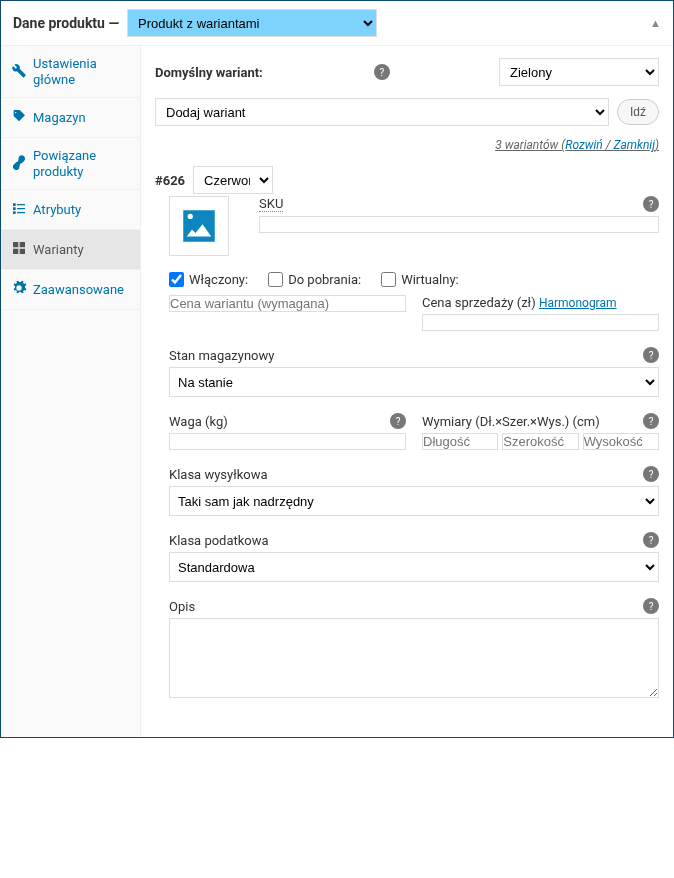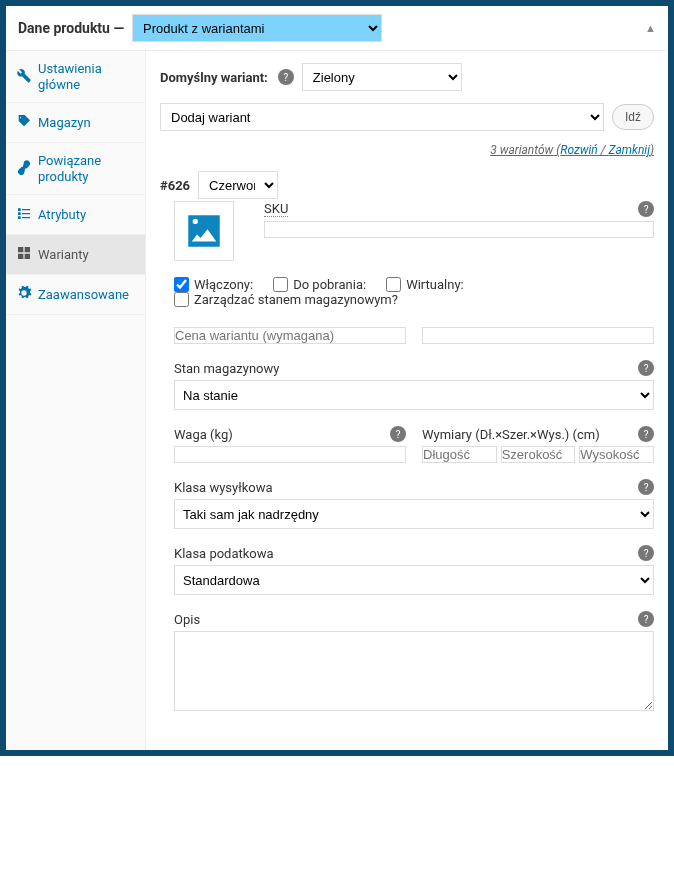--- a/index.html
+++ b/index.html
@@ -1,46 +1,46 @@
 <!DOCTYPE html>
 <html><head>
 <meta charset="utf-8">
 <style>
 * { box-sizing: border-box; margin: 0; padding: 0; }
 body { font-family: -apple-system, BlinkMacSystemFont, "Segoe UI", Roboto, sans-serif; font-size: 13px; color: #333; background: #fff; width: 674px; }
-.panel { border: 6px solid #0c4a6e; }
+.panel { border: 1px solid #0c4a6e; }
 .header { display: flex; align-items: center; padding: 8px 12px; border-bottom: 1px solid #eee; }
 .header-title { font-weight: bold; font-size: 14px; margin-right: 8px; }
 .header select { flex: 0 0 250px; height: 28px; padding: 2px 6px; border: 1px solid #ddd; background: #7dd3fc; font-size: 13px; }
 .collapse-arrow { margin-left: auto; color: #888; font-size: 11px; cursor: pointer; }
 .body { display: flex; }
 .sidebar { width: 140px; background: #fafafa; border-right: 1px solid #eee; }
 .sidebar-item { display: flex; align-items: center; padding: 10px 10px; color: #0073aa; cursor: pointer; font-size: 13px; border-bottom: 1px solid #f0f0f0; }
 .sidebar-item.active { background: #e6e6e6; color: #555; }
 .sidebar-item .icon { width: 16px; margin-right: 6px; flex-shrink: 0; }
 .sidebar-item span.label { line-height: 1.2; }
 .main { flex: 1; padding: 12px 14px 20px; }
-.row { display: flex; align-items: center; margin-bottom: 12px; }
+.row { display: flex; align-items: center; margin-bottom: 12px; justify-content: space-between; }
 .row-label { font-weight: bold; margin-right: 10px; font-size: 13px; }
 .help-icon { display: inline-flex; width: 16px; height: 16px; border-radius: 50%; background: #777; color: #fff; font-size: 10px; align-items: center; justify-content: center; margin-right: 8px; }
 select.full { height: 28px; padding: 2px 6px; border: 1px solid #ddd; background: #fff; font-size: 13px; }
 .btn { padding: 5px 12px; border: 1px solid #ccc; background: #f7f7f7; border-radius: 13px; cursor: pointer; font-size: 12px; margin-left: 8px; color: #555; }
 .variants-info { text-align: right; font-style: italic; color: #666; font-size: 12px; margin-bottom: 14px; text-decoration: underline; }
 .variants-info a { color: #0073aa; text-decoration: none; }
 .variant-header { display: flex; align-items: center; margin-bottom: 2px; }
 .variant-id { font-weight: bold; margin-right: 8px; }
 .variant-body { padding-left: 14px; }
 .top-row { display: flex; gap: 30px; margin-bottom: 16px; }
 .img-placeholder { width: 60px; height: 60px; border: 1px solid #ddd; display: flex; align-items: center; justify-content: center; cursor: pointer; }
 .img-placeholder svg { width: 42px; height: 42px; fill: #0d86bf; }
 .sku-col { flex: 1; margin-left: auto; }
 .field-label { font-size: 13px; margin-bottom: 4px; display: flex; align-items: center; }
 .field-label .help-icon { margin-left: auto; margin-right: 0; }
 input[type=text], textarea { width: 100%; border: 1px solid #ddd; font-size: 13px; background: #fff; }
-.checkbox-row { display: flex; flex-wrap: wrap; gap: 20px; }
+.checkbox-row { display: flex; flex-wrap: wrap; gap: 20px; margin-bottom: 8px; }
 .checkbox-item { display: flex; align-items: center; gap: 5px; font-size: 13px; }
 .checkbox-item input { width: 15px; height: 15px; }
 .two-col { display: flex; gap: 16px; margin-bottom: 16px; }
 .col { flex: 1; }
 .schedule-link { color: #0073aa; text-decoration: underline; cursor: pointer; font-size: 12px; }
 .dims { display: flex; gap: 4px; }
 .dims input { flex: 1; min-width: 0; }
 .section { margin-bottom: 16px; }
 select.wide { width: 100%; height: 30px; padding: 4px; border: 1px solid #ddd; background: #fff; font-size: 13px; }
 textarea { height: 80px; resize: vertical; }
@@ -149,32 +149,30 @@
           </label>
           <label class="checkbox-item">
             <input type="checkbox" style="">
             <span>Do pobrania:</span>
           </label>
           <label class="checkbox-item">
             <input type="checkbox" style="">
             <span>Wirtualny:</span>
           </label>
         </div>
-        <div class="checkbox-row" style="margin-bottom:20px">
-          <label class="checkbox-item">
-            <input type="checkbox" style="">
-            <span>Zarządzać stanem magazynowym?</span>
-          </label>
-        </div>
 
         <div class="two-col">
           <div class="col">
             <input type="text" placeholder="Cena wariantu (wymagana)" style="">
           </div>
           <div class="col">
+            <div class="field-label">
+              <span>Cena sprzedaży (zł)</span>&nbsp;
+              <span class="schedule-link">Harmonogram</span>
+            </div>
             <input type="text" style="">
           </div>
         </div>
 
         <div class="section">
           <div class="field-label">
             <span>Stan magazynowy</span>
             <span class="help-icon">?</span>
           </div>
           <select class="wide">

